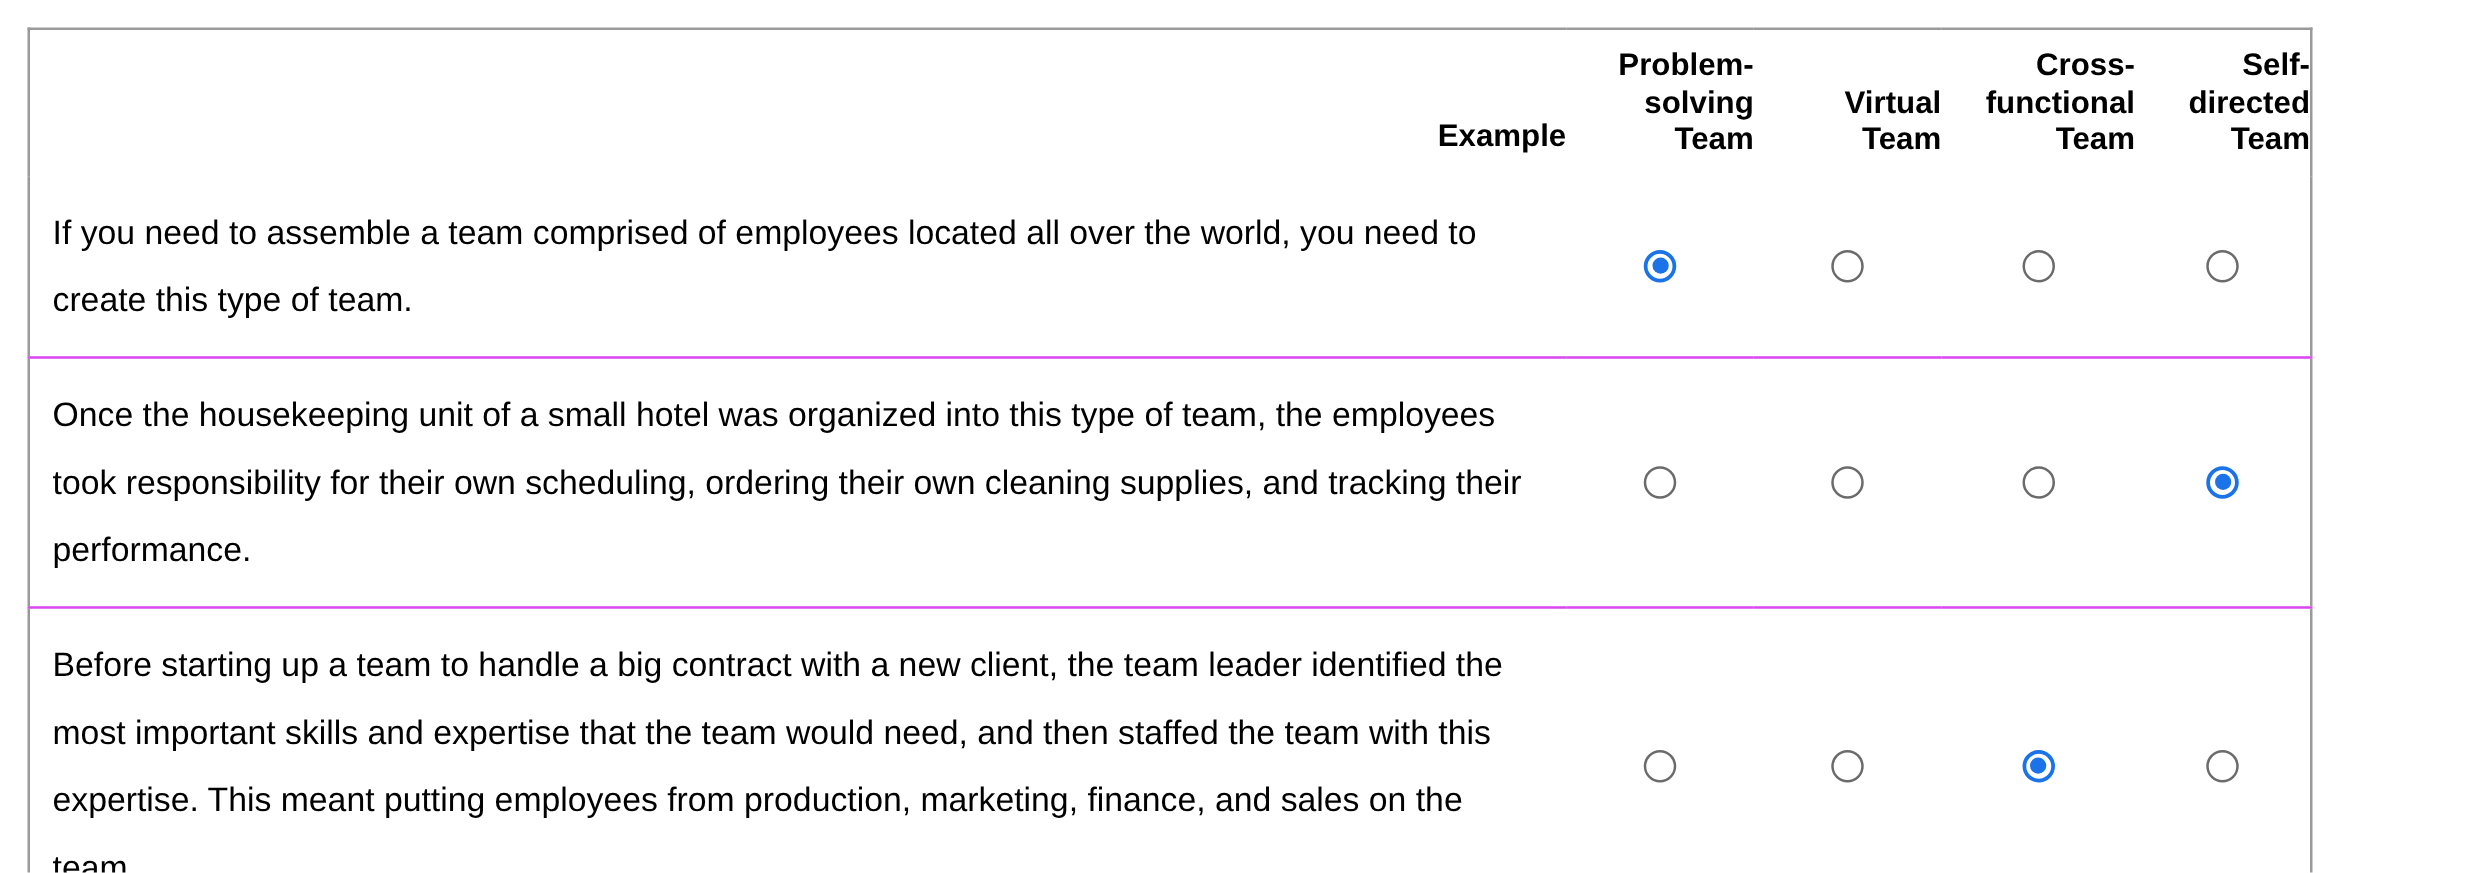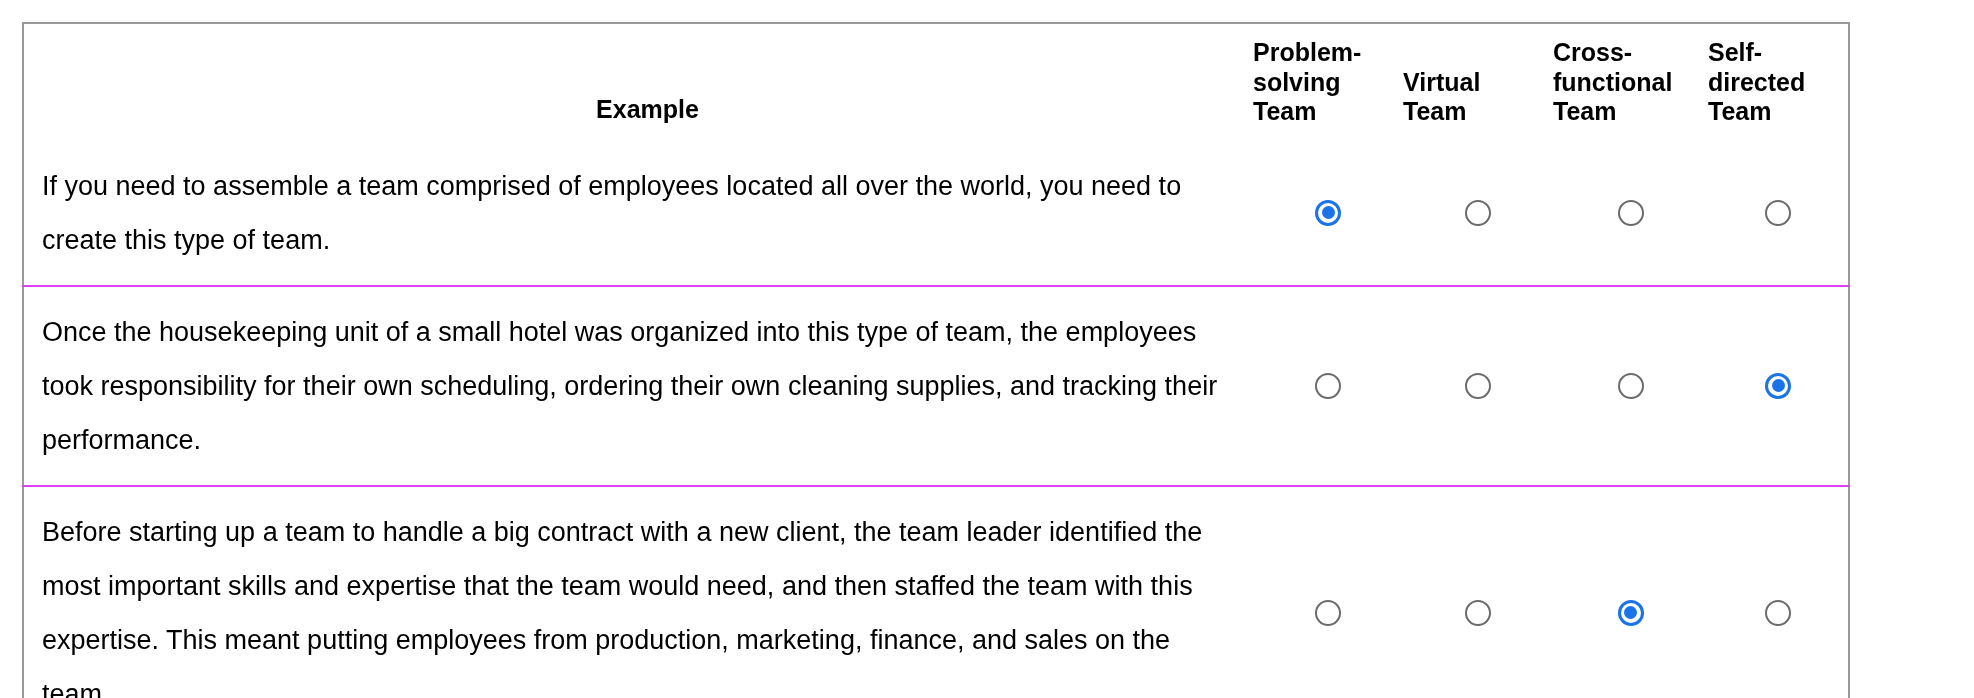--- a/index.html
+++ b/index.html
@@ -51,30 +51,30 @@
   thead th {
     font-size: 25px;
     font-weight: bold;
     line-height: 1.18;
     vertical-align: bottom;
     padding-bottom: 14px;
     padding-top: 14px;
   }
 
   th.example-head {
-    text-align: center;
+    text-align: right;
     padding-left: 18px;
     font-size: 25px;
     font-weight: bold;
     vertical-align: bottom;
     padding-bottom: 16px;
   }
 
   th.opt-head {
-    text-align: left;
+    text-align: right;
   }
 
   
   td.example-cell {
     text-align: left;
     padding: 18px 18px 18px 18px;
     font-size: 27px;
     line-height: 2.0;
     font-weight: normal;
   }

